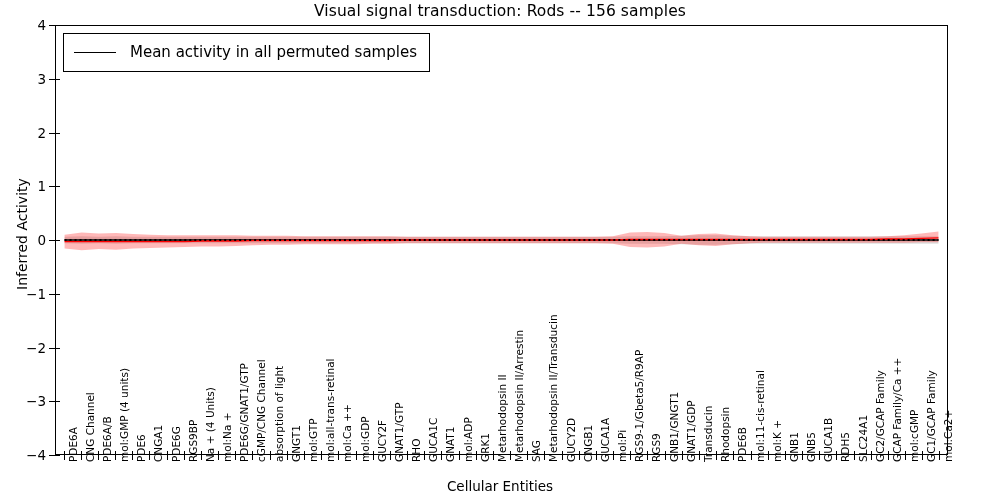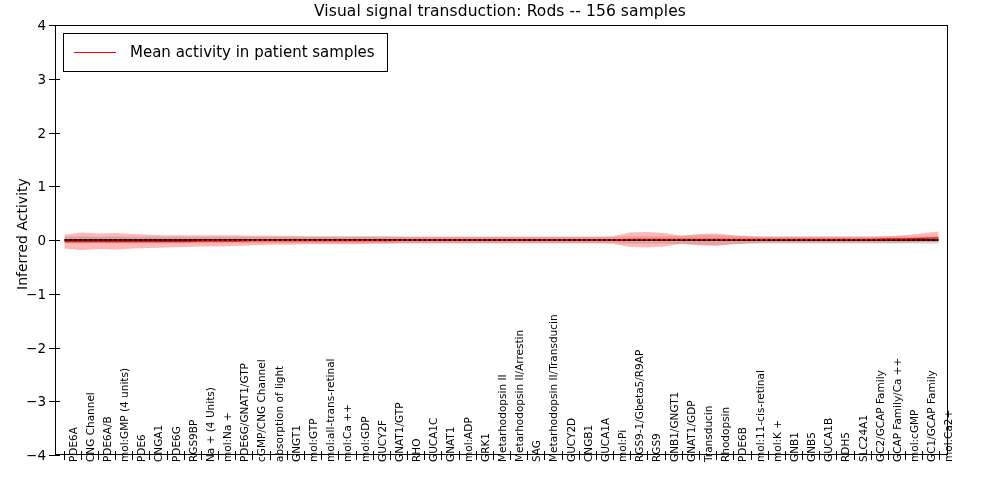--- a/index.html
+++ b/index.html
@@ -39,20 +39,21 @@
   #bandsvg{position:absolute;left:0;top:0;width:100%;height:100%;}
 </style>
 </head>
 <body>
 
 <div id="fig">
 
   <div id="title">Visual signal transduction: Rods -- 156 samples</div>
 
   <div id="ylabel">Inferred Activity</div>
+  <div id="xlabel">Cellular Entities</div>
 
   <div id="axes">
     <div id="plotclip">
       <svg id="bandsvg" viewBox="0 0 893 430" preserveAspectRatio="none">
           <path d="M 8.586538461538462 211.775 L 25.759615384615383 211.2375 L 42.93269230769231 211.775 L 60.10576923076923 211.2375 L 77.27884615384616 211.775 L 94.45192307692308 211.775 L 111.625 211.775 L 128.79807692307693 211.775 L 145.97115384615384 211.775 L 163.14423076923077 211.775 L 180.31730769230768 211.775 L 197.4903846153846 211.775 L 214.66346153846155 211.775 L 231.83653846153845 211.775 L 249.0096153846154 211.775 L 266.1826923076923 211.775 L 283.3557692307692 211.775 L 300.52884615384613 211.775 L 317.7019230769231 211.775 L 334.875 211.775 L 352.0480769230769 211.775 L 369.22115384615387 211.775 L 386.3942307692308 211.775 L 403.5673076923077 211.775 L 420.74038461538464 211.775 L 437.91346153846155 211.775 L 455.08653846153845 211.775 L 472.25961538461536 211.775 L 489.4326923076923 211.775 L 506.6057692307692 211.775 L 523.7788461538462 211.775 L 540.9519230769231 211.775 L 558.125 211.775 L 575.2980769230769 211.2375 L 592.4711538461538 211.2375 L 609.6442307692307 211.2375 L 626.8173076923077 210.7 L 643.9903846153846 210.1625 L 661.1634615384615 210.1625 L 678.3365384615385 210.7 L 695.5096153846154 211.2375 L 712.6826923076923 211.2375 L 729.8557692307693 211.2375 L 747.0288461538462 211.2375 L 764.2019230769231 211.2375 L 781.375 211.2375 L 798.5480769230769 211.2375 L 815.7211538461538 211.2375 L 832.8942307692307 211.2375 L 850.0673076923077 211.2375 L 867.2403846153846 211.2375 L 884.4134615384615 211.2375 L 884.4134615384615 218.76250000000002 L 867.2403846153846 218.76250000000002 L 850.0673076923077 218.76250000000002 L 832.8942307692307 218.76250000000002 L 815.7211538461538 218.76250000000002 L 798.5480769230769 218.76250000000002 L 781.375 218.76250000000002 L 764.2019230769231 218.76250000000002 L 747.0288461538462 218.76250000000002 L 729.8557692307693 218.76250000000002 L 712.6826923076923 218.76250000000002 L 695.5096153846154 218.76250000000002 L 678.3365384615385 219.3 L 661.1634615384615 219.8375 L 643.9903846153846 219.8375 L 626.8173076923077 219.3 L 609.6442307692307 218.76250000000002 L 592.4711538461538 218.76250000000002 L 575.2980769230769 218.76250000000002 L 558.125 218.22499999999997 L 540.9519230769231 218.22499999999997 L 523.7788461538462 218.22499999999997 L 506.6057692307692 218.22499999999997 L 489.4326923076923 218.22499999999997 L 472.25961538461536 218.22499999999997 L 455.08653846153845 218.22499999999997 L 437.91346153846155 218.22499999999997 L 420.74038461538464 218.22499999999997 L 403.5673076923077 218.22499999999997 L 386.3942307692308 218.22499999999997 L 369.22115384615387 218.22499999999997 L 352.0480769230769 218.22499999999997 L 334.875 218.22499999999997 L 317.7019230769231 218.22499999999997 L 300.52884615384613 218.22499999999997 L 283.3557692307692 218.22499999999997 L 266.1826923076923 218.22499999999997 L 249.0096153846154 218.22499999999997 L 231.83653846153845 218.22499999999997 L 214.66346153846155 218.22499999999997 L 197.4903846153846 218.22499999999997 L 180.31730769230768 218.22499999999997 L 163.14423076923077 218.22499999999997 L 145.97115384615384 218.22499999999997 L 128.79807692307693 218.22499999999997 L 111.625 218.22499999999997 L 94.45192307692308 218.22499999999997 L 77.27884615384616 218.22499999999997 L 60.10576923076923 218.76250000000002 L 42.93269230769231 218.22499999999997 L 25.759615384615383 218.76250000000002 L 8.586538461538462 218.22499999999997 Z" fill="#000000" fill-opacity="0.13" stroke="none"></path>
           <path d="M 8.586538461538462 209.625 L 25.759615384615383 207.475 L 42.93269230769231 208.54999999999998 L 60.10576923076923 208.01250000000002 L 77.27884615384616 209.0875 L 94.45192307692308 209.625 L 111.625 210.1625 L 128.79807692307693 210.1625 L 145.97115384615384 210.1625 L 163.14423076923077 210.1625 L 180.31730769230768 210.1625 L 197.4903846153846 210.7 L 214.66346153846155 210.7 L 231.83653846153845 210.7 L 249.0096153846154 211.2375 L 266.1826923076923 211.2375 L 283.3557692307692 211.2375 L 300.52884615384613 211.2375 L 317.7019230769231 211.2375 L 334.875 211.2375 L 352.0480769230769 211.775 L 369.22115384615387 211.775 L 386.3942307692308 211.775 L 403.5673076923077 211.775 L 420.74038461538464 211.775 L 437.91346153846155 211.775 L 455.08653846153845 211.775 L 472.25961538461536 211.775 L 489.4326923076923 211.775 L 506.6057692307692 211.775 L 523.7788461538462 211.775 L 540.9519230769231 211.775 L 558.125 211.2375 L 575.2980769230769 207.475 L 592.4711538461538 206.9375 L 609.6442307692307 208.01250000000002 L 626.8173076923077 210.7 L 643.9903846153846 209.0875 L 661.1634615384615 208.54999999999998 L 678.3365384615385 210.1625 L 695.5096153846154 211.2375 L 712.6826923076923 211.775 L 729.8557692307693 211.775 L 747.0288461538462 211.775 L 764.2019230769231 211.775 L 781.375 211.775 L 798.5480769230769 211.775 L 815.7211538461538 211.775 L 832.8942307692307 211.2375 L 850.0673076923077 210.1625 L 867.2403846153846 208.54999999999998 L 884.4134615384615 206.4 L 884.4134615384615 217.15 L 867.2403846153846 217.15 L 850.0673076923077 217.6875 L 832.8942307692307 217.6875 L 815.7211538461538 217.6875 L 798.5480769230769 217.6875 L 781.375 217.6875 L 764.2019230769231 217.6875 L 747.0288461538462 217.6875 L 729.8557692307693 217.6875 L 712.6826923076923 217.6875 L 695.5096153846154 218.22499999999997 L 678.3365384615385 219.3 L 661.1634615384615 220.91250000000002 L 643.9903846153846 220.37499999999997 L 626.8173076923077 218.76250000000002 L 609.6442307692307 221.45000000000002 L 592.4711538461538 222.52499999999998 L 575.2980769230769 221.98749999999998 L 558.125 218.76250000000002 L 540.9519230769231 218.22499999999997 L 523.7788461538462 218.22499999999997 L 506.6057692307692 218.22499999999997 L 489.4326923076923 218.22499999999997 L 472.25961538461536 218.22499999999997 L 455.08653846153845 218.22499999999997 L 437.91346153846155 218.22499999999997 L 420.74038461538464 218.22499999999997 L 403.5673076923077 218.22499999999997 L 386.3942307692308 218.22499999999997 L 369.22115384615387 218.22499999999997 L 352.0480769230769 218.22499999999997 L 334.875 218.76250000000002 L 317.7019230769231 218.76250000000002 L 300.52884615384613 219.3 L 283.3557692307692 219.3 L 266.1826923076923 219.3 L 249.0096153846154 219.3 L 231.83653846153845 219.8375 L 214.66346153846155 219.8375 L 197.4903846153846 220.37499999999997 L 180.31730769230768 220.91250000000002 L 163.14423076923077 221.45000000000002 L 145.97115384615384 221.45000000000002 L 128.79807692307693 221.98749999999998 L 111.625 222.52499999999998 L 94.45192307692308 223.06250000000003 L 77.27884615384616 223.6 L 60.10576923076923 224.67499999999998 L 42.93269230769231 224.1375 L 25.759615384615383 225.21250000000003 L 8.586538461538462 223.6 Z" fill="#ff0000" fill-opacity="0.28" stroke="none"></path>
           <path d="M 8.586538461538462 215 L 25.759615384615383 215 L 42.93269230769231 215 L 60.10576923076923 215 L 77.27884615384616 215 L 94.45192307692308 215 L 111.625 215 L 128.79807692307693 215 L 145.97115384615384 215 L 163.14423076923077 215 L 180.31730769230768 215 L 197.4903846153846 215 L 214.66346153846155 215 L 231.83653846153845 215 L 249.0096153846154 215 L 266.1826923076923 215 L 283.3557692307692 215 L 300.52884615384613 215 L 317.7019230769231 215 L 334.875 215 L 352.0480769230769 215 L 369.22115384615387 215 L 386.3942307692308 215 L 403.5673076923077 215 L 420.74038461538464 215 L 437.91346153846155 215 L 455.08653846153845 215 L 472.25961538461536 215 L 489.4326923076923 215 L 506.6057692307692 215 L 523.7788461538462 215 L 540.9519230769231 215 L 558.125 215 L 575.2980769230769 215 L 592.4711538461538 215 L 609.6442307692307 215 L 626.8173076923077 215 L 643.9903846153846 215 L 661.1634615384615 215 L 678.3365384615385 215 L 695.5096153846154 215 L 712.6826923076923 215 L 729.8557692307693 215 L 747.0288461538462 215 L 764.2019230769231 215 L 781.375 215 L 798.5480769230769 215 L 815.7211538461538 215 L 832.8942307692307 215 L 850.0673076923077 215 L 867.2403846153846 215 L 884.4134615384615 215" fill="none" stroke="#000000" stroke-width="1.6"></path>
           <path d="M 8.586538461538462 216.6125 L 25.759615384615383 216.6125 L 42.93269230769231 216.6125 L 60.10576923076923 216.6125 L 77.27884615384616 216.6125 L 94.45192307692308 216.6125 L 111.625 216.6125 L 128.79807692307693 216.6125 L 145.97115384615384 216.075 L 163.14423076923077 216.075 L 180.31730769230768 216.075 L 197.4903846153846 215.5375 L 214.66346153846155 215.5375 L 231.83653846153845 215.5375 L 249.0096153846154 215.5375 L 266.1826923076923 215.5375 L 283.3557692307692 215.5375 L 300.52884615384613 215.5375 L 317.7019230769231 215.5375 L 334.875 215.5375 L 352.0480769230769 215 L 369.22115384615387 215 L 386.3942307692308 215 L 403.5673076923077 215 L 420.74038461538464 215 L 437.91346153846155 215 L 455.08653846153845 215 L 472.25961538461536 215 L 489.4326923076923 215 L 506.6057692307692 215 L 523.7788461538462 215 L 540.9519230769231 215 L 558.125 215 L 575.2980769230769 214.4625 L 592.4711538461538 214.4625 L 609.6442307692307 214.4625 L 626.8173076923077 214.4625 L 643.9903846153846 214.4625 L 661.1634615384615 214.4625 L 678.3365384615385 214.4625 L 695.5096153846154 214.4625 L 712.6826923076923 214.4625 L 729.8557692307693 214.4625 L 747.0288461538462 214.4625 L 764.2019230769231 214.4625 L 781.375 214.4625 L 798.5480769230769 214.4625 L 815.7211538461538 214.4625 L 832.8942307692307 213.925 L 850.0673076923077 213.925 L 867.2403846153846 213.38750000000002 L 884.4134615384615 212.85" fill="none" stroke="#ff0000" stroke-width="1.4"></path>
           <path d="M 8.586538461538462 215 L 25.759615384615383 215 L 42.93269230769231 215 L 60.10576923076923 215 L 77.27884615384616 215 L 94.45192307692308 215 L 111.625 215 L 128.79807692307693 215 L 145.97115384615384 215 L 163.14423076923077 215 L 180.31730769230768 215 L 197.4903846153846 215 L 214.66346153846155 215 L 231.83653846153845 215 L 249.0096153846154 215 L 266.1826923076923 215 L 283.3557692307692 215 L 300.52884615384613 215 L 317.7019230769231 215 L 334.875 215 L 352.0480769230769 215 L 369.22115384615387 215 L 386.3942307692308 215 L 403.5673076923077 215 L 420.74038461538464 215 L 437.91346153846155 215 L 455.08653846153845 215 L 472.25961538461536 215 L 489.4326923076923 215 L 506.6057692307692 215 L 523.7788461538462 215 L 540.9519230769231 215 L 558.125 215 L 575.2980769230769 215 L 592.4711538461538 215 L 609.6442307692307 215 L 626.8173076923077 215 L 643.9903846153846 215 L 661.1634615384615 215 L 678.3365384615385 215 L 695.5096153846154 215 L 712.6826923076923 215 L 729.8557692307693 215 L 747.0288461538462 215 L 764.2019230769231 215 L 781.375 215 L 798.5480769230769 215 L 815.7211538461538 215 L 832.8942307692307 215 L 850.0673076923077 215 L 867.2403846153846 215 L 884.4134615384615 215" fill="none" stroke="#000000" stroke-width="2.2" stroke-dasharray="2,3"></path>
         </svg>
@@ -242,18 +243,18 @@
       <div style="position: absolute; width: 0px; height: 5px; border-left: 1px solid rgb(0, 0, 0); left: 922.24px; top: 455px;"></div>
       <div style="position: absolute; width: 0px; height: 4px; border-left: 1px solid rgb(0, 0, 0); left: 922.24px; top: 451px;"></div>
       <div class="xtlab" style="left: 926.24px; top: 462px;">GC1/GCAP Family</div>
       <div style="position: absolute; width: 0px; height: 5px; border-left: 1px solid rgb(0, 0, 0); left: 939.413px; top: 455px;"></div>
       <div style="position: absolute; width: 0px; height: 4px; border-left: 1px solid rgb(0, 0, 0); left: 939.413px; top: 451px;"></div>
       <div class="xtlab" style="left: 943.413px; top: 462px;">mol:Ca2+</div>
     </div>
 
   <div id="legend">
     <div class="lgrow">
-      <span class="lgline red"></span>
-      <span class="lgtxt">Mean activity in patient samples</span>
+      <span class="lgline"></span>
+      <span class="lgtxt">Mean activity in all permuted samples</span>
     </div>
   </div>
 
 </div>
 
 </body></html>

